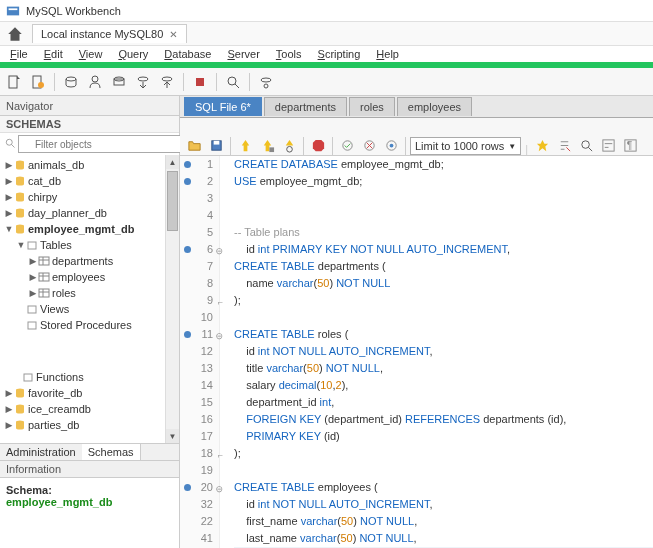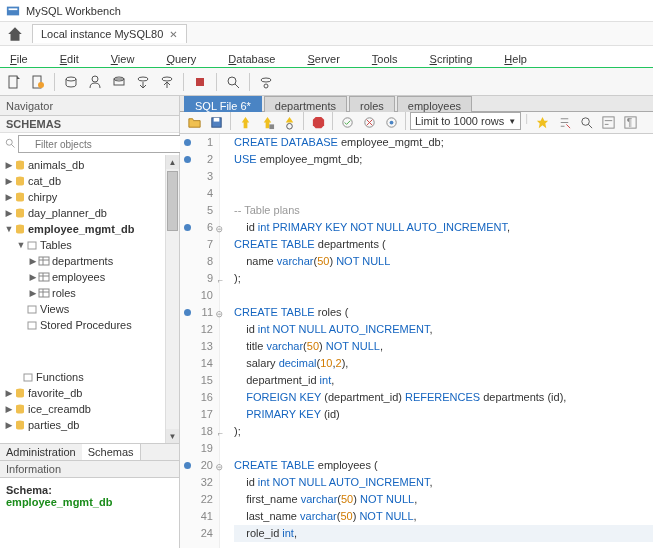--- a/index.html
+++ b/index.html
@@ -3,21 +3,21 @@
 <meta charset="utf-8">
 <style>
 *{box-sizing:border-box;margin:0;padding:0;font-family:"Segoe UI",Tahoma,sans-serif;font-size:11px}
 body{background:#fff;color:#333;width:653px;height:548px;overflow:hidden;display:flex;flex-direction:column}
 .titlebar{height:22px;display:flex;align-items:center;padding:0 6px;border-bottom:1px solid #e0e0e0;background:#fff}
 .titlebar .icon{width:14px;height:14px;margin-right:6px}
 .tabbar{height:24px;display:flex;align-items:center;padding:0 6px;border-bottom:1px solid #e0e0e0;background:#f9f9f9}
 .home-ic{width:18px;height:18px;margin-right:8px;display:flex;align-items:center;justify-content:center}
 .app-tab{padding:3px 8px;font-size:11px;display:flex;align-items:center;gap:6px;border:1px solid #ccc;background:#fff;border-bottom:none}
 .close-x{color:#777;font-size:10px}
-.menubar{height:22px;display:flex;align-items:flex-end;gap:20px;padding:0 4px;border-bottom:1px solid #22c55e}
+.menubar{height:22px;display:flex;align-items:flex-end;gap:4px;padding:0 4px;border-bottom:6px solid #22c55e}
 .menu-item{padding:2px 6px;font-size:11px}
 .menu-item u{text-decoration:underline}
 .toolbar{height:28px;display:flex;align-items:center;gap:4px;padding:0 4px;border-bottom:1px solid #ccc;background:#f7f7f7}
 .tbtn{width:20px;height:20px;display:flex;align-items:center;justify-content:center;color:#555}
 .tbtn svg{width:16px;height:16px}
 .tsep{width:1px;height:18px;background:#ccc;margin:0 2px}
 .main{flex:1;display:flex;overflow:hidden}
 .nav{width:180px;border-right:1px solid #ccc;display:flex;flex-direction:column;background:#fff}
 .nav-head{height:20px;display:flex;align-items:center;justify-content:space-between;padding:0 6px;border-bottom:1px solid #ccc;background:#f0f0f0;font-size:10px;color:#555}
 .nav-sec{padding:2px 6px;font-size:10px;font-weight:bold;color:#555;background:#f5f5f5;border-bottom:1px solid #e0e0e0}
@@ -32,24 +32,24 @@
 .scroll-thumb{position:absolute;left:1px;right:1px;top:16px;height:60px;background:#c8c8c8;border:1px solid #aaa}
 .scroll-btn{position:absolute;left:0;right:0;height:14px;background:#e8e8e8;display:flex;align-items:center;justify-content:center;font-size:8px;color:#555}
 .nav-tabs{display:flex;border-top:1px solid #ccc;background:#f0f0f0;font-size:10px}
 .nav-tabs div{padding:2px 6px}
 .nav-tabs .act{background:#fff;border-right:1px solid #ccc}
 .info-head{padding:2px 6px;font-size:10px;color:#555;background:#f0f0f0;border-top:1px solid #ccc;border-bottom:1px solid #ccc;display:flex;justify-content:space-between}
 .info-body{flex:0 0 70px;padding:6px;font-size:11px}
 .info-body .k{font-weight:bold}
 .info-body .v{color:#1a8c1a;font-weight:bold}
 .editor{flex:1;display:flex;flex-direction:column;overflow:hidden}
-.ed-tabs{height:16px;display:flex;align-items:flex-start;background:#e8e8e8;border-bottom:1px solid #aaa;padding-left:4px;gap:2px}
+.ed-tabs{height:22px;display:flex;align-items:center;background:#e8e8e8;border-bottom:1px solid #aaa;padding-left:4px;gap:2px}
 .ed-tab{padding:3px 10px;border:1px solid #aaa;border-bottom:none;background:#d8d8d8;font-size:11px;color:#444}
 .ed-tab.act{background:#4a84c4;color:#fff;border-color:#4a84c4}
-.ed-toolbar{height:22px;display:flex;align-items:flex-start;gap:2px;padding:0 4px;border-bottom:1px solid #ccc;background:#f7f7f7}
+.ed-toolbar{height:38px;display:flex;align-items:flex-end;gap:2px;padding:0 4px;border-bottom:1px solid #ccc;background:#f7f7f7}
 .ebtn{width:20px;height:20px;display:flex;align-items:center;justify-content:center}
 .ebtn svg{width:15px;height:15px}
 .limit-box{height:18px;border:1px solid #aaa;padding:0 4px;display:flex;align-items:center;gap:4px;font-size:10px;background:#fff}
 .code{flex:1;overflow:auto;display:flex;font-family:Consolas,monospace;font-size:11px;line-height:17px}
 .gutter{width:40px;text-align:right;padding-right:6px;color:#888;background:#fafafa;border-right:1px solid #eee}
 .gutter div{height:17px;position:relative}
 .dot{position:absolute;left:4px;top:5px;width:7px;height:7px;border-radius:50%;background:#4a84c4}
 .fold{position:absolute;right:-10px;top:2px;width:10px;height:10px;font-size:9px;color:#999}
 .lines{flex:1;padding-left:14px}
 .lines div{height:17px;white-space:pre}

